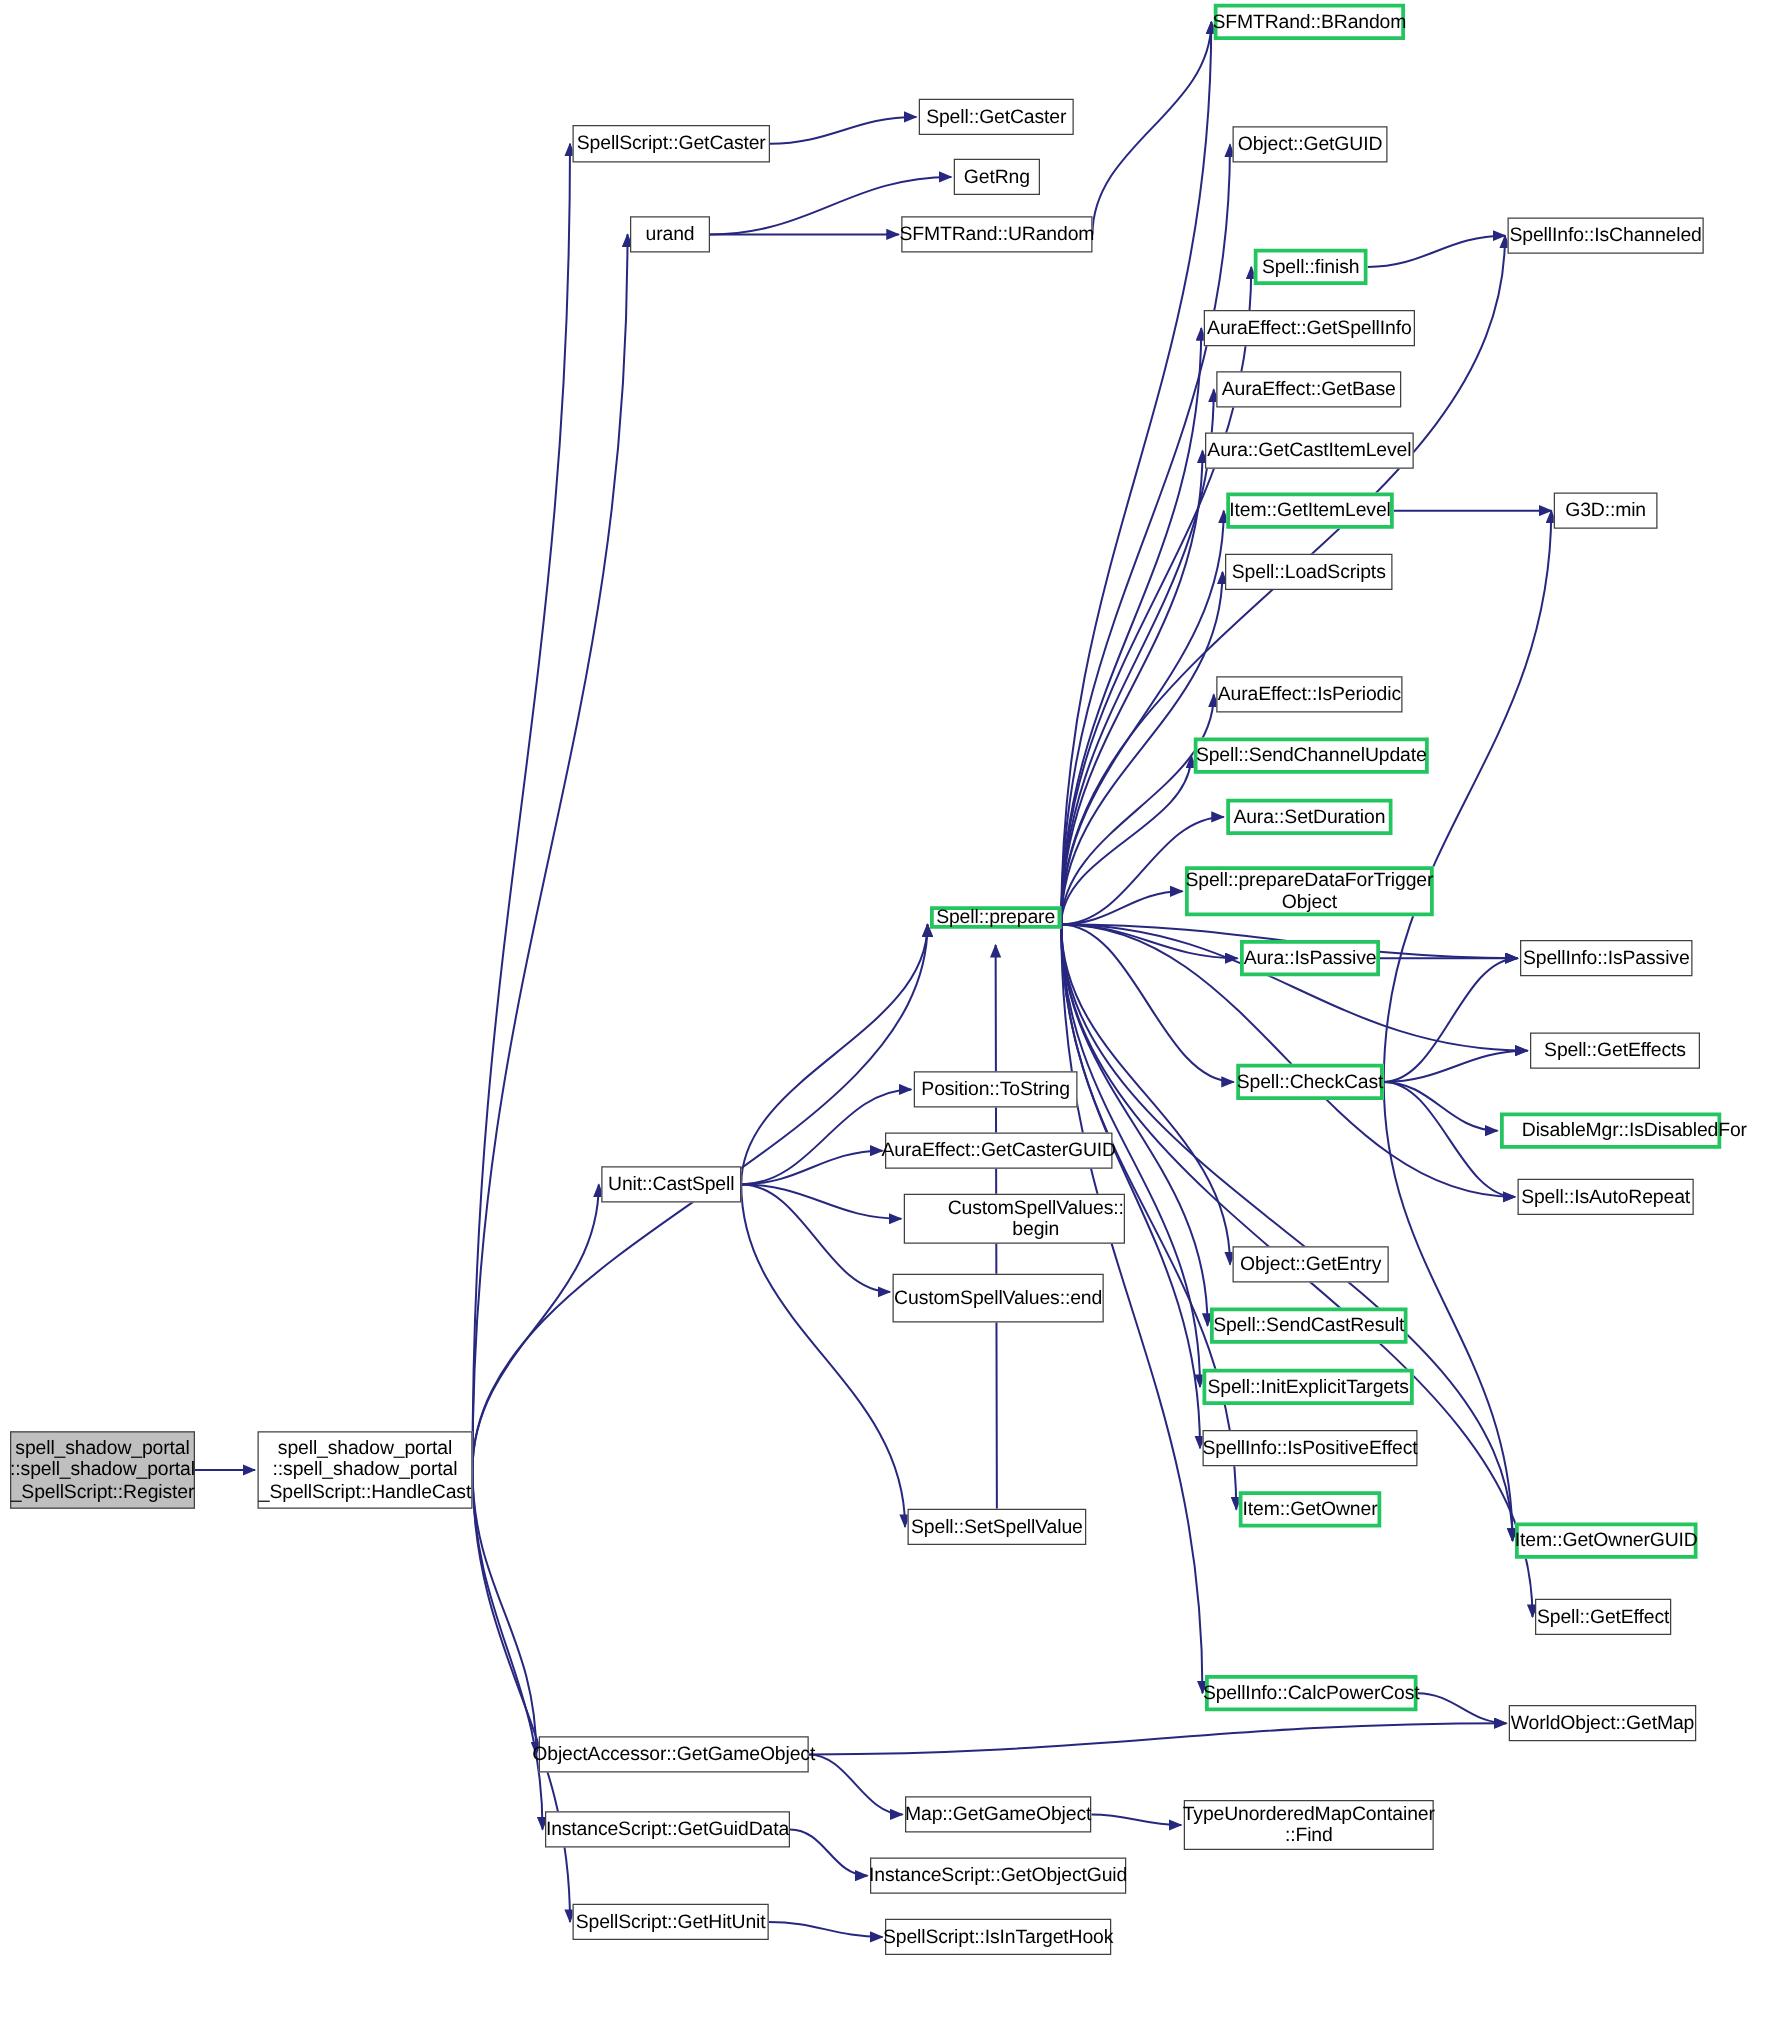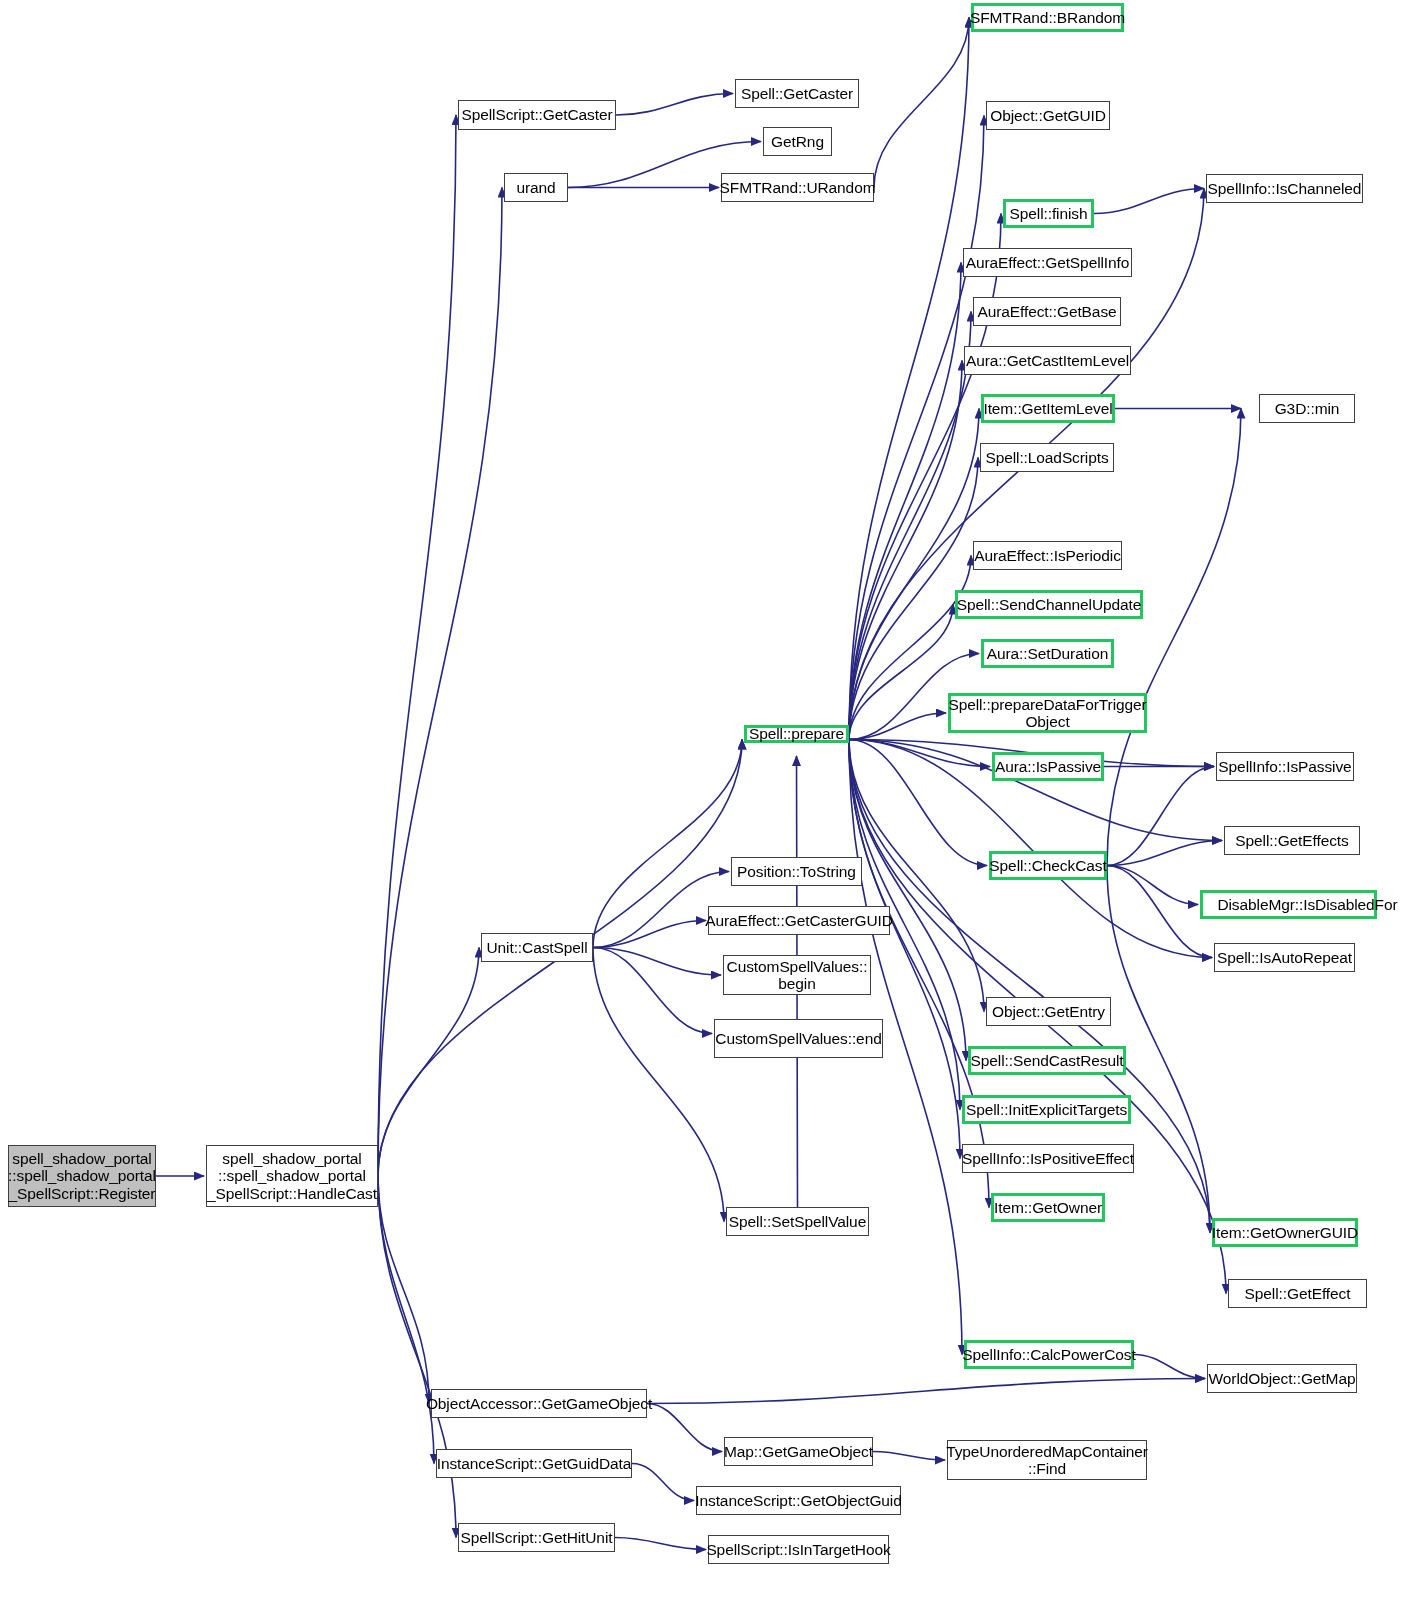--- a/index.html
+++ b/index.html
@@ -134,48 +134,48 @@
       <div class="node" style="left: 504px; top: 173px; width: 64px; height: 29px;"><span>urand</span></div>
       <div class="node" style="left: 721px; top: 173px; width: 153px; height: 29px;"><span>SFMTRand::URandom</span></div>
       <div class="node red" style="left: 971px; top: 3px; width: 153px; height: 29px;"><span>SFMTRand::BRandom</span></div>
       <div class="node" style="left: 986px; top: 101px; width: 124px; height: 29px;"><span>Object::GetGUID</span></div>
       <div class="node" style="left: 1206px; top: 174px; width: 157px; height: 29px;"><span>SpellInfo::IsChanneled</span></div>
       <div class="node red" style="left: 1003px; top: 199px; width: 91px; height: 29px;"><span>Spell::finish</span></div>
       <div class="node" style="left: 963px; top: 248px; width: 169px; height: 29px;"><span>AuraEffect::GetSpellInfo</span></div>
       <div class="node" style="left: 973px; top: 297px; width: 148px; height: 29px;"><span>AuraEffect::GetBase</span></div>
       <div class="node" style="left: 964px; top: 346px; width: 167px; height: 29px; text-align: center;"><span>Aura::GetCastItemLevel</span></div>
       <div class="node red" style="left: 981px; top: 394px; width: 134px; height: 29px;"><span>Item::GetItemLevel</span></div>
-      <div class="node" style="left: 1243px; top: 394px; width: 96px; height: 29px; margin-left: 16px;"><span>G3D::min</span></div>
+      <div class="node" style="left: 1243px; top: 394px; width: 83px; height: 29px;"><span>G3D::min</span></div>
       <div class="node" style="left: 980px; top: 443px; width: 134px; height: 29px;"><span>Spell::LoadScripts</span></div>
       <div class="node" style="left: 973px; top: 541px; width: 149px; height: 29px;"><span>AuraEffect::IsPeriodic</span></div>
       <div class="node red" style="left: 955px; top: 590px; width: 188px; height: 29px;"><span>Spell::SendChannelUpdate</span></div>
       <div class="node red" style="left: 981px; top: 639px; width: 133px; height: 29px;"><span>Aura::SetDuration</span></div>
       <div class="node red" style="left: 948px; top: 693px; width: 199px; height: 40px;"><span>Spell::prepareDataForTrigger
 Object</span></div>
       <div class="node red" style="left: 744px; top: 725px; width: 105px; height: 18px;"><span>Spell::prepare</span></div>
       <div class="node red" style="left: 992px; top: 752px; width: 112px; height: 29px;"><span>Aura::IsPassive</span></div>
       <div class="node" style="left: 1216px; top: 752px; width: 138px; height: 29px;"><span>SpellInfo::IsPassive</span></div>
       <div class="node" style="left: 1224px; top: 826px; width: 136px; height: 29px;"><span>Spell::GetEffects</span></div>
       <div class="node red" style="left: 989px; top: 851px; width: 118px; height: 29px;"><span>Spell::CheckCast</span></div>
       <div class="node red" style="left: 1200px; top: 890px; width: 177px; height: 29px; padding-left: 38px;"><span>DisableMgr::IsDisabledFor</span></div>
       <div class="node" style="left: 1214px; top: 943px; width: 141px; height: 29px;"><span>Spell::IsAutoRepeat</span></div>
       <div class="node" style="left: 731px; top: 857px; width: 131px; height: 29px;"><span>Position::ToString</span></div>
       <div class="node" style="left: 708px; top: 906px; width: 182px; height: 29px;"><span>AuraEffect::GetCasterGUID</span></div>
-      <div class="node" style="left: 723px; top: 955px; width: 148px; height: 40px;"><span>CustomSpellValues::
+      <div class="node" style="left: 723px; top: 955px; width: 177px; height: 40px; justify-content: flex-end;"><span>CustomSpellValues::
 begin</span></div>
       <div class="node" style="left: 714px; top: 1019px; width: 169px; height: 39px;"><span>CustomSpellValues::end</span></div>
       <div class="node" style="left: 481px; top: 933px; width: 112px; height: 29px;"><span>Unit::CastSpell</span></div>
       <div class="node" style="left: 986px; top: 997px; width: 125px; height: 29px;"><span>Object::GetEntry</span></div>
       <div class="node red" style="left: 968px; top: 1046px; width: 158px; height: 29px;"><span>Spell::SendCastResult</span></div>
       <div class="node red" style="left: 962px; top: 1095px; width: 169px; height: 29px;"><span>Spell::InitExplicitTargets</span></div>
       <div class="node" style="left: 962px; top: 1144px; width: 172px; height: 29px;"><span>SpellInfo::IsPositiveEffect</span></div>
       <div class="node red" style="left: 991px; top: 1193px; width: 114px; height: 29px;"><span>Item::GetOwner</span></div>
       <div class="node red" style="left: 1212px; top: 1218px; width: 146px; height: 29px;"><span>Item::GetOwnerGUID</span></div>
       <div class="node" style="left: 726px; top: 1207px; width: 143px; height: 29px;"><span>Spell::SetSpellValue</span></div>
-      <div class="node" style="left: 1228px; top: 1279px; width: 139px; height: 29px;"><span>Spell::GetEffect</span></div>
+      <div class="node" style="left: 1228px; top: 1279px; width: 109px; height: 29px;"><span>Spell::GetEffect</span></div>
       <div class="node red" style="left: 964px; top: 1340px; width: 170px; height: 29px;"><span>SpellInfo::CalcPowerCost</span></div>
       <div class="node" style="left: 1207px; top: 1364px; width: 150px; height: 29px;"><span>WorldObject::GetMap</span></div>
       <div class="node" style="left: 431px; top: 1389px; width: 216px; height: 29px;"><span>ObjectAccessor::GetGameObject</span></div>
       <div class="node" style="left: 724px; top: 1437px; width: 149px; height: 29px;"><span>Map::GetGameObject</span></div>
       <div class="node" style="left: 947px; top: 1440px; width: 200px; height: 40px;"><span>TypeUnorderedMapContainer
 ::Find</span></div>
       <div class="node" style="left: 436px; top: 1449px; width: 196px; height: 29px;"><span>InstanceScript::GetGuidData</span></div>
       <div class="node" style="left: 696px; top: 1486px; width: 205px; height: 29px;"><span>InstanceScript::GetObjectGuid</span></div>
       <div class="node" style="left: 458px; top: 1523px; width: 157px; height: 29px;"><span>SpellScript::GetHitUnit</span></div>
       <div class="node" style="left: 708px; top: 1535px; width: 181px; height: 29px;"><span>SpellScript::IsInTargetHook</span></div>

